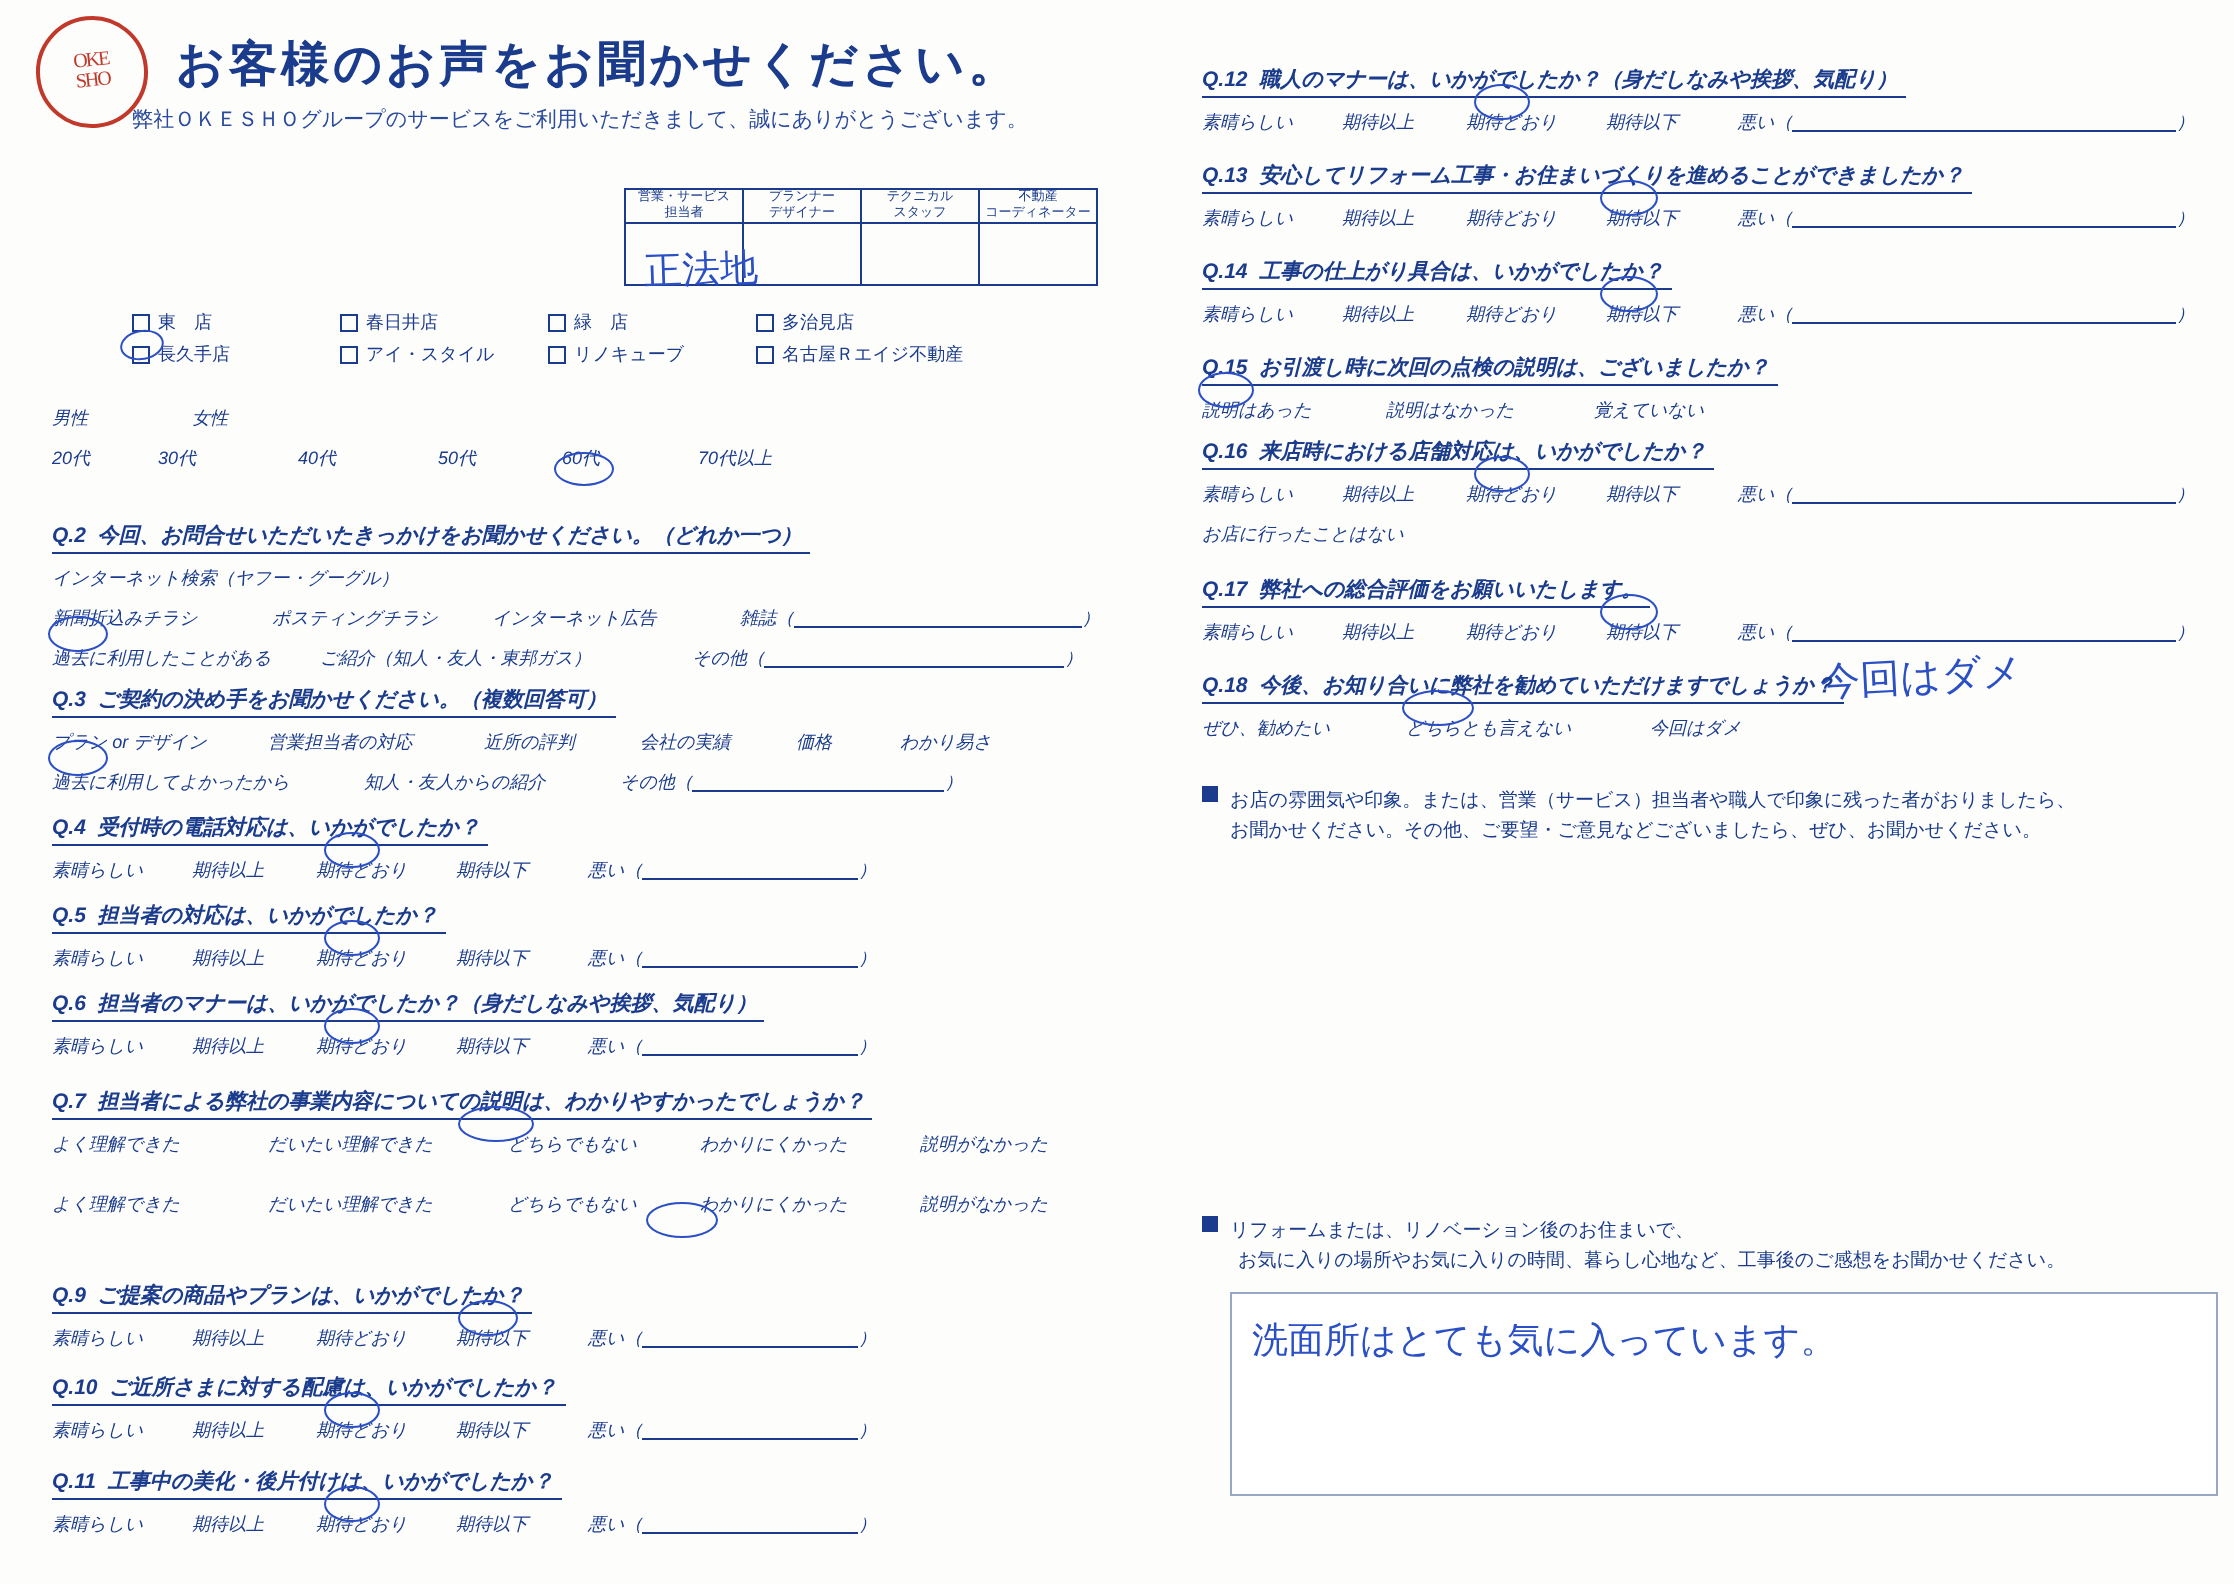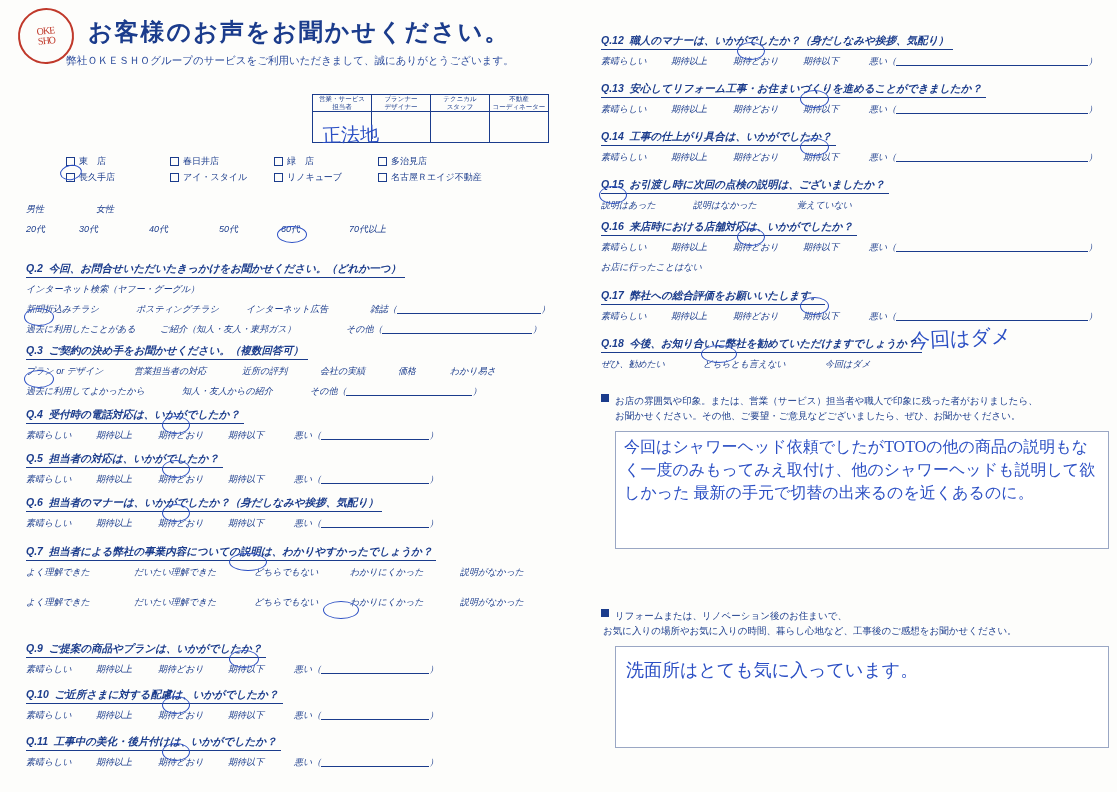--- a/index.html
+++ b/index.html
@@ -418,29 +418,26 @@
         <span class="opt">今回はダメ</span>
       </div>
       <div class="ans-circle" style="left:100px;top:12px;width:34px;height:16px;"></div>
     </div>
 
     <div class="blk" style="left:16px;top:393px;width:510px">
       <div class="note-head">
         <span class="sqbullet"></span><span>お店の雰囲気や印象。または、営業（サービス）担当者や職人で印象に残った者がおりましたら、</span><br>
         <span style="margin-left:14px">お聞かせください。その他、ご要望・ご意見などございましたら、ぜひ、お聞かせください。</span>
       </div>
-      <div class="freebox" style="margin-top:8px;margin-left:14px;width:492px;height:116px;position:relative;">
-        <div class="hand" style="position:absolute;left:8px;top:4px;right:4px;font-size:16px;line-height:1.42;">今回はシャワーヘッド依頼でしたがTOTOの他の商品の説明もなく一度のみもってみえ取付け、他のシャワーヘッドも説明して欲しかった 最新の手元で切替の出来るのを近くあるのに。</div>
-      </div>
     </div>
 
     <div class="blk" style="left:16px;top:608px;width:510px">
       <div class="note-head">
         <span class="sqbullet"></span><span>リフォームまたは、リノベーション後のお住まいで、</span><br>
-        <span style="margin-left:2px">お気に入りの場所やお気に入りの時間、暮らし心地など、工事後のご感想をお聞かせください。</span>
+        <span style="margin-left:18px">お気に入りの場所やお気に入りの時間、暮らし心地など、工事後のご感想をお聞かせください。</span>
       </div>
       <div class="freebox" style="margin-top:8px;margin-left:14px;width:492px;height:100px;position:relative;">
         <div class="hand" style="position:absolute;left:10px;top:10px;font-size:18px;">洗面所はとても気に入っています。</div>
       </div>
     </div>
 
     <div class="blk thanks" style="left:16px;top:816px;">
       <span class="sqbullet"></span><span>ご協力、誠にありがとうございました。</span>
     </div>
 

